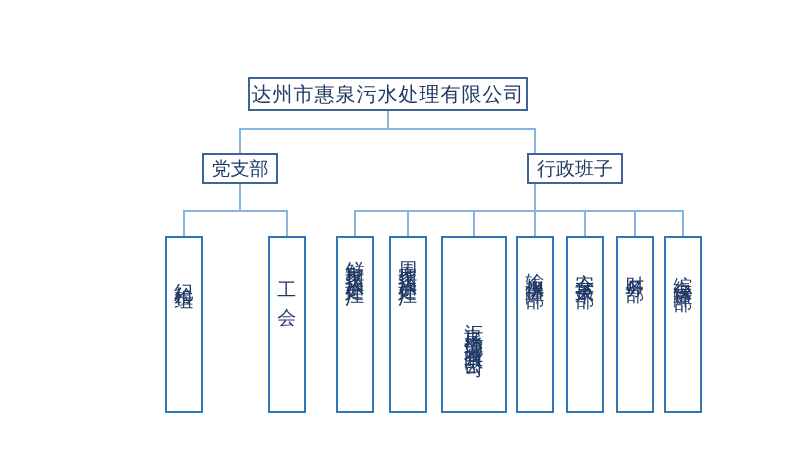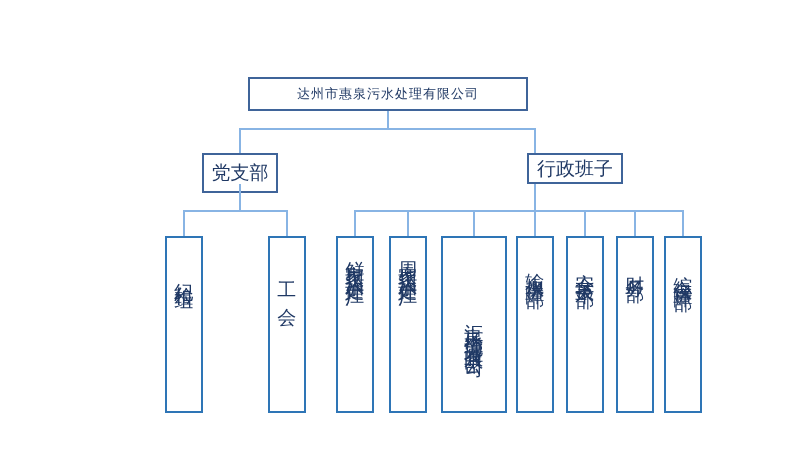--- a/index.html
+++ b/index.html
@@ -15,21 +15,21 @@
     position: absolute;
     background: #ffffff;
     color: #1F3864;
     display: flex;
     align-items: center;
     justify-content: center;
     text-align: center;
   }
   .node-upper { border: 2px solid #3F6499; }
   .node-dept  { border: 2px solid #2E75B6; }
-  .root-node  { font-size: 13px; letter-spacing: 1px; white-space: nowrap; }
+  .root-node  { font-size: 20px; letter-spacing: 1px; white-space: nowrap; }
   .l2-node    { font-size: 19px; white-space: nowrap; }
   .vnode {
     align-items: flex-start;
     justify-content: center;
   }
   .vtext {
     writing-mode: vertical-rl;
     text-orientation: upright;
     font-size: 19px;
     letter-spacing: 4px;
@@ -44,21 +44,21 @@
 
   <div class="node node-upper root-node" style="left:248px; top:77px; width:280px; height:34px;">
     <span>达州市惠泉污水处理有限公司</span>
   </div>
 
   <div class="conn" style="left:387px; top:111px; width:2px; height:18px;"></div>
   <div class="conn" style="left:239px; top:128px; width:297px; height:2px;"></div>
   <div class="conn" style="left:239px; top:128px; width:2px; height:25px;"></div>
   <div class="conn" style="left:534px; top:128px; width:2px; height:25px;"></div>
 
-  <div class="node node-upper l2-node" style="left:202px; top:153px; width:76px; height:40px;">
+  <div class="node node-upper l2-node" style="left:202px; top:153px; width:76px; height:31px;">
     <span>党支部</span>
   </div>
   <div class="node node-upper l2-node" style="left:487px; top:153px; width:96px; height:31px;margin-left:40px;">
     <span>行政班子</span>
   </div>
 
   <div class="conn" style="left:239px; top:184px; width:2px; height:28px;"></div>
   <div class="conn" style="left:183px; top:210px; width:105px; height:2px;"></div>
   <div class="conn" style="left:183px; top:210px; width:2px; height:26px;"></div>
   <div class="conn" style="left:286px; top:210px; width:2px; height:26px;"></div>

